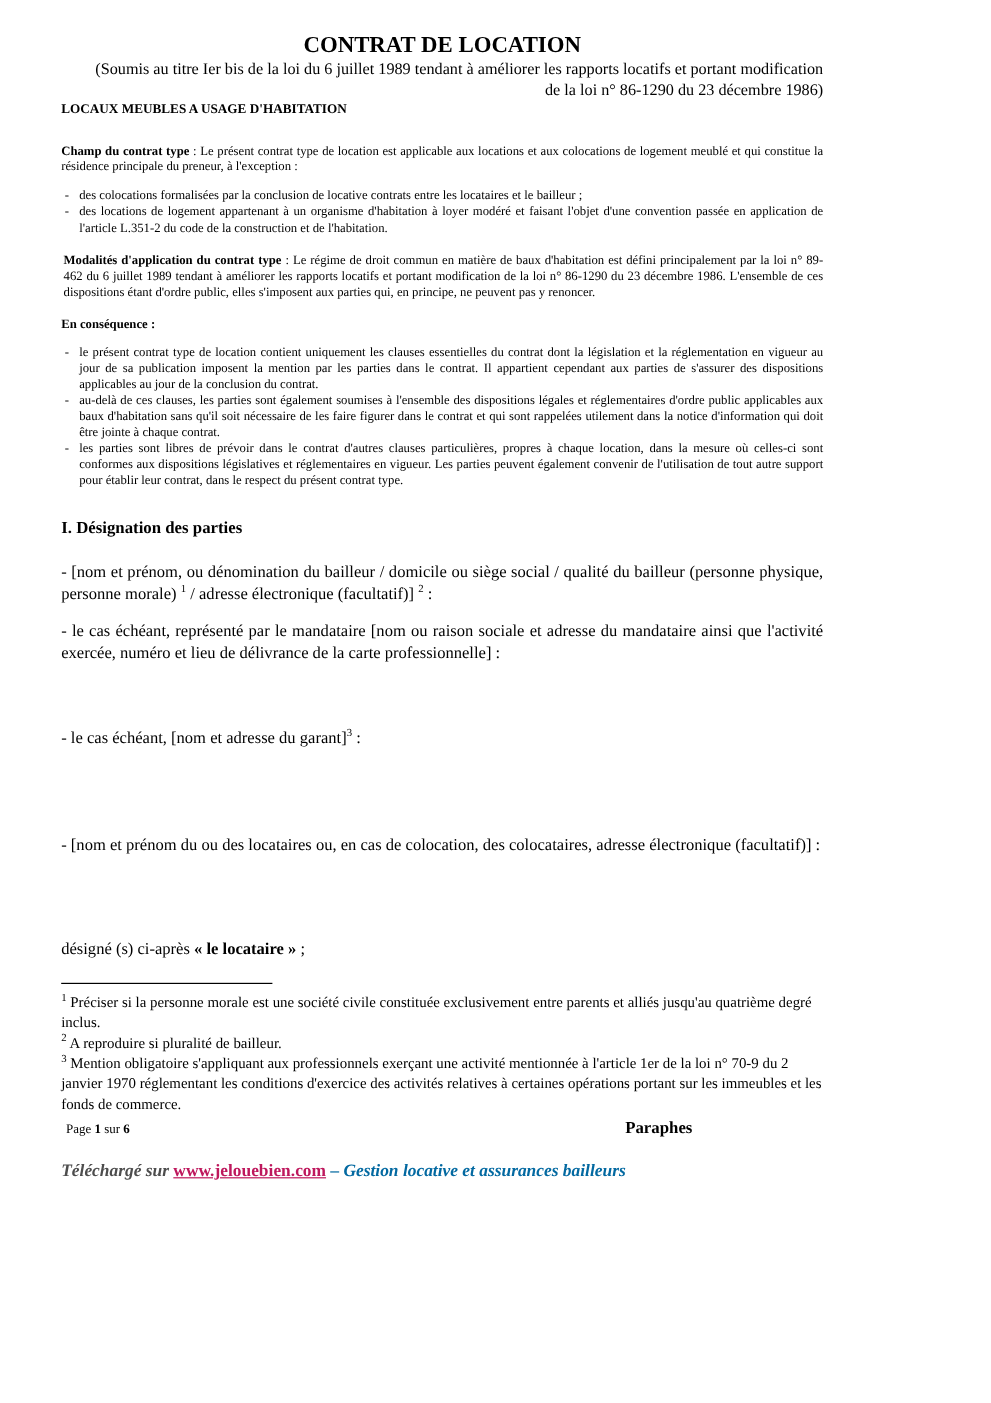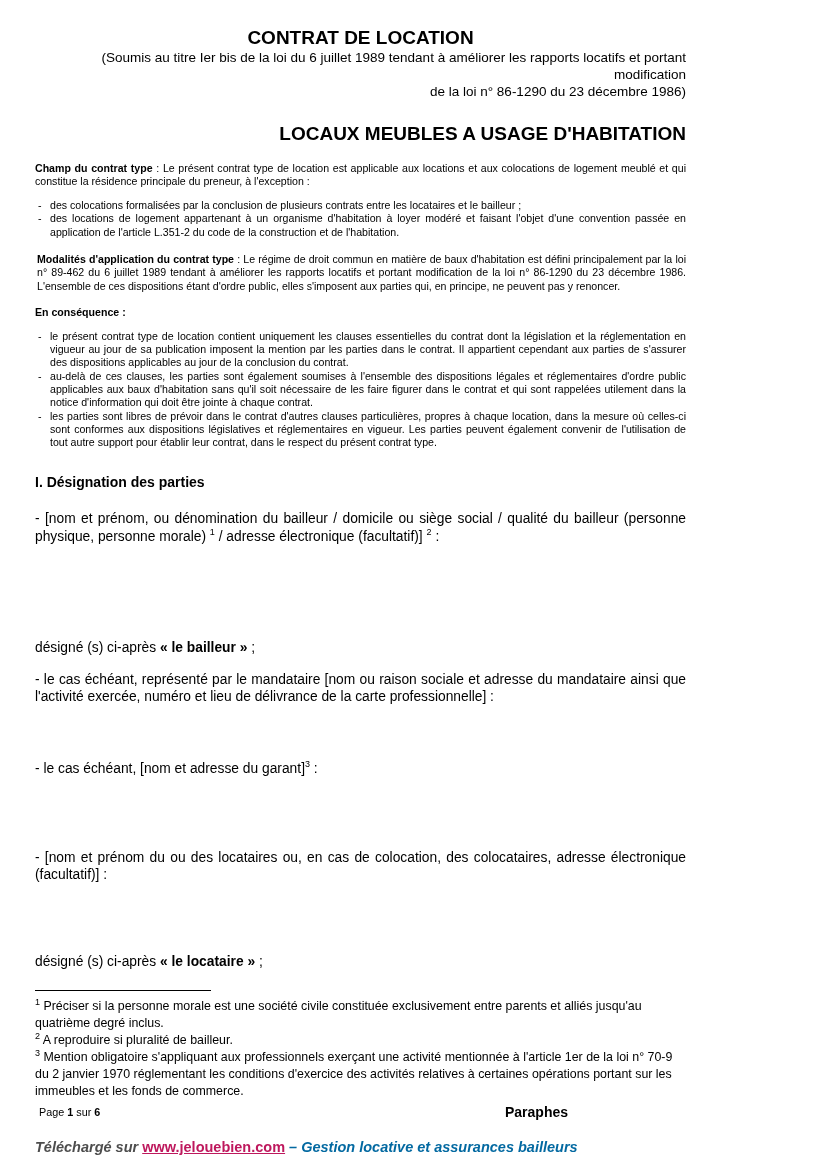--- a/index.html
+++ b/index.html
@@ -1,45 +1,44 @@
 <!DOCTYPE html>
 <html lang="fr"><head>
 <meta charset="utf-8">
 <style>
   html, body { margin: 0; padding: 0; background: #ffffff; }
   .page {
     width: 722px;
     height: 1169px;
     box-sizing: border-box;
-    padding: 26px 36px 0 35px;
-    font-family: Liberation Sans, sans-serif;
+    padding: 26px 36px 0 51px;
+    font-family: Liberation Serif, serif;
     color: #000000;
     background: #ffffff;
     position: relative;
     overflow: hidden;
   }
   
   .doc-title {
     font-size: 19px;
     font-weight: bold;
     text-align: center;
     line-height: 23px;
     margin: 0;
   }
   .doc-subtitle {
     font-size: 13.5px;
     line-height: 17px;
     text-align: right;
   }
   .doc-subject {
-    font-size: 19px;
+    font-size: 11px;
     font-weight: bold;
     line-height: 17px;
-    text-align: right;
-    margin-top: 25px;
+    text-align: left;
   }
   
   .small {
     font-size: 10.6px;
     line-height: 13.3px;
     text-align: justify;
   }
   .small b { font-weight: bold; }
   .champ { margin-top: 20px; }
   .modalites { margin-top: 14px; padding-left: 2px; }
@@ -128,39 +127,38 @@
 
   <h1 class="doc-title">CONTRAT DE LOCATION</h1>
   <div class="doc-subtitle">
     <span style="display:block">(Soumis au titre Ier bis de la loi du 6 juillet 1989 tendant à améliorer les rapports locatifs et portant modification</span>
     <span style="display:block">de la loi n° 86-1290 du 23 décembre 1986)</span>
   </div>
   <div class="doc-subject">LOCAUX MEUBLES A USAGE D'HABITATION</div>
 
   <p class="small champ"><b>Champ du contrat type</b><span> : Le présent contrat type de location est applicable aux locations et aux colocations de logement meublé et qui constitue la résidence principale du preneur, à l'exception :</span></p>
   <ul class="dash-list small">
-    <li>des colocations formalisées par la conclusion de plusieurs contrats entre les locataires et le bailleur ;</li>
+    <li>des colocations formalisées par la conclusion de locative contrats entre les locataires et le bailleur ;</li>
     <li>des locations de logement appartenant à un organisme d'habitation à loyer modéré et faisant l'objet d'une convention passée en application de l'article L.351-2 du code de la construction et de l'habitation.</li>
   </ul>
 
   <p class="small modalites"><b>Modalités d'application du contrat type</b><span> : Le régime de droit commun en matière de baux d'habitation est défini principalement par la loi n° 89-462 du 6 juillet 1989 tendant à améliorer les rapports locatifs et portant modification de la loi n° 86-1290 du 23 décembre 1986. L'ensemble de ces dispositions étant d'ordre public, elles s'imposent aux parties qui, en principe, ne peuvent pas y renoncer.</span></p>
 
   <p class="small consequence-head">En conséquence :</p>
   <ul class="dash-list small">
     <li>le présent contrat type de location contient uniquement les clauses essentielles du contrat dont la législation et la réglementation en vigueur au jour de sa publication imposent la mention par les parties dans le contrat. Il appartient cependant aux parties de s'assurer des dispositions applicables au jour de la conclusion du contrat.</li>
     <li>au-delà de ces clauses, les parties sont également soumises à l'ensemble des dispositions légales et réglementaires d'ordre public applicables aux baux d'habitation sans qu'il soit nécessaire de les faire figurer dans le contrat et qui sont rappelées utilement dans la notice d'information qui doit être jointe à chaque contrat.</li>
     <li>les parties sont libres de prévoir dans le contrat d'autres clauses particulières, propres à chaque location, dans la mesure où celles-ci sont conformes aux dispositions législatives et réglementaires en vigueur. Les parties peuvent également convenir de l'utilisation de tout autre support pour établir leur contrat, dans le respect du présent contrat type.</li>
   </ul>
 
   <h2 class="section-heading">I. Désignation des parties</h2>
 
 
   <p class="body-para justify bailleur-para"><span>- [nom et prénom, ou dénomination du bailleur / domicile ou siège social / qualité du bailleur (personne physique, personne morale) </span><sup>1</sup><span> / adresse électronique (facultatif)] </span><sup>2</sup><span> :</span></p>
 
-  <p class="body-para designation-bailleur"><span>désigné (s) ci-après </span><b>« le bailleur »</b><span> ;</span></p>
 
   <p class="body-para justify mandataire-para">- le cas échéant, représenté par le mandataire [nom ou raison sociale et adresse du mandataire ainsi que l'activité exercée, numéro et lieu de délivrance de la carte professionnelle] :</p>
 
   <p class="body-para garant-para"><span>- le cas échéant, [nom et adresse du garant]</span><sup>3</sup><span> :</span></p>
 
   <p class="body-para justify locataire-para">- [nom et prénom du ou des locataires ou, en cas de colocation, des colocataires, adresse électronique (facultatif)] :</p>
 
   <p class="body-para designation-locataire"><span>désigné (s) ci-après </span><b>« le locataire »</b><span> ;</span></p>
 
   <hr class="footnote-rule">

